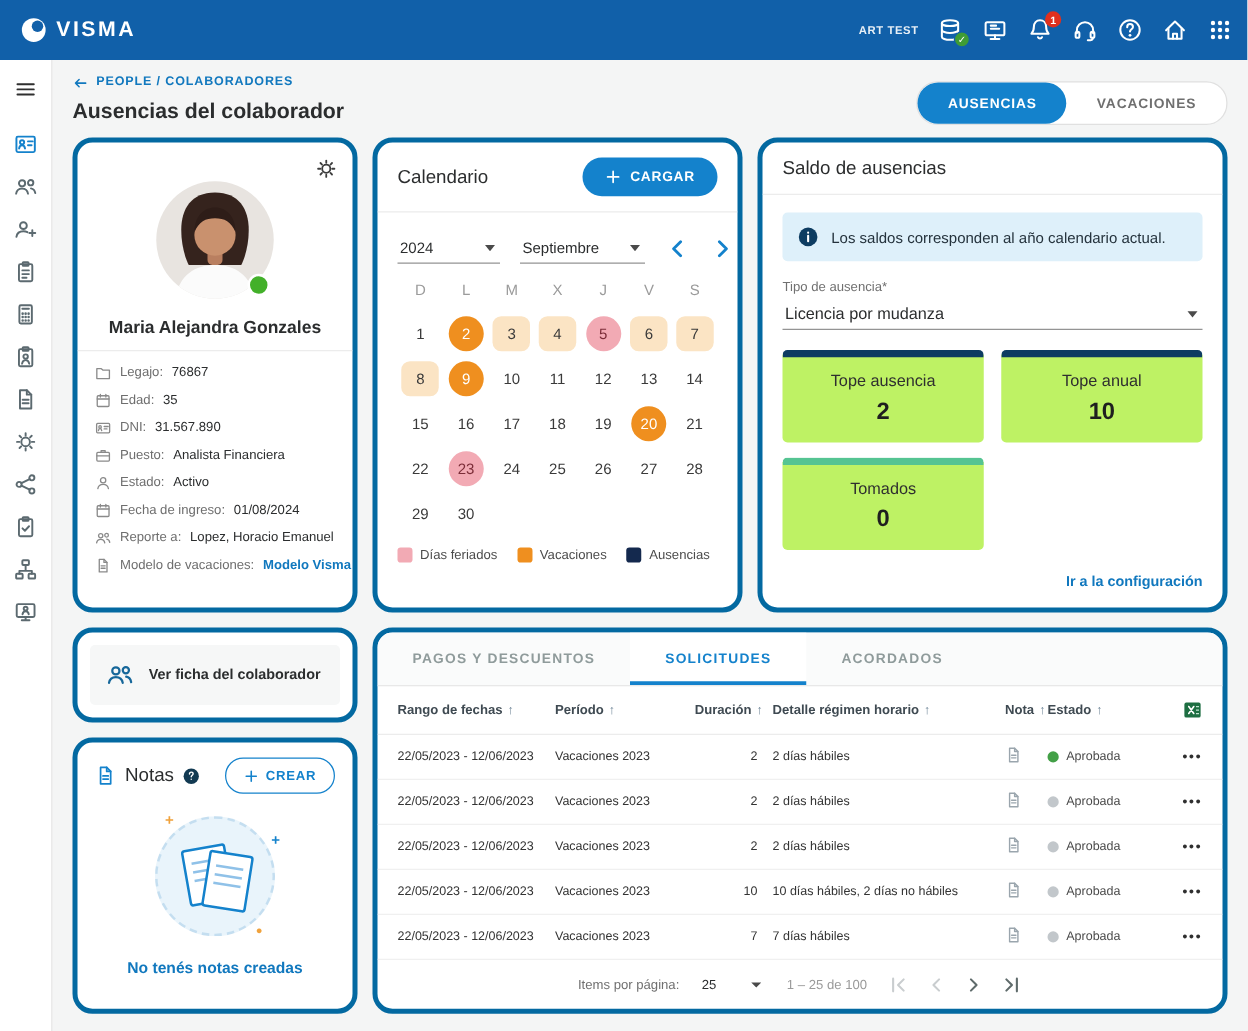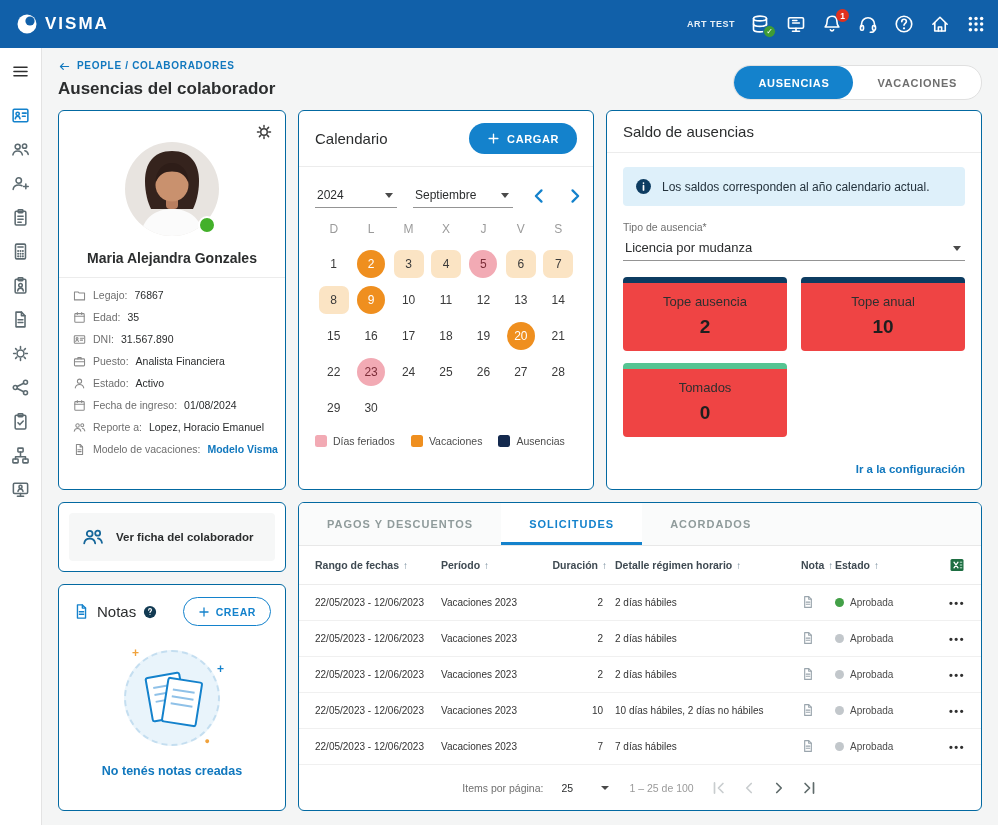--- a/index.html
+++ b/index.html
@@ -45,21 +45,21 @@
   .page-head{display:flex;justify-content:space-between;align-items:flex-start;margin-bottom:10px;flex:none}
   .crumb{display:flex;align-items:flex-start;gap:6px;color:#1178be;font-size:10px;font-weight:bold;letter-spacing:.7px;cursor:pointer}
   .crumb .icn svg{width:13px;height:13px}
   .title{margin:6px 0 0;font-size:17px;font-weight:bold;color:#2b2d2e}
   .seg{display:flex;align-items:center;background:#fff;border:1px solid #e0e0e0;border-radius:17px;height:33px;margin-top:5px}
   .seg-btn{height:33px;display:flex;align-items:center;padding:0 24px;font-size:11px;font-weight:bold;letter-spacing:.7px;
            color:#6f6f6f;border-radius:17px;cursor:pointer;box-sizing:border-box}
   .seg-btn.active{background:#1482cc;color:#fff}
 
   .grid{flex:1;min-height:0;display:grid;grid-template-columns:228px 296px 1fr;grid-template-rows:380px 1fr;gap:12px}
-  .card{background:#fff;border:1px solid #0369a1;border-radius:6px;box-sizing:border-box;overflow:hidden}
+  .card{background:#fff;border:4px solid #0369a1;border-radius:16px;box-sizing:border-box;overflow:hidden}
   .leftcol{grid-row:1/3;display:flex;flex-direction:column;gap:12px;min-height:0}
 
   
   .profile{height:380px;flex:none;position:relative;padding:14px}
   .gear{position:absolute;top:12px;right:12px;width:18px;height:18px;color:#3d3d3d;cursor:pointer}
   .gear svg{width:18px;height:18px}
   .avatar-wrap{width:96px;height:96px;margin:16px auto 0;position:relative}
   .avatar-wrap svg{width:96px;height:96px}
   .presence{position:absolute;right:4px;bottom:3px;width:14px;height:14px;background:#43b02a;border:2.5px solid #fff;border-radius:50%}
   .pname{text-align:center;font-size:14px;font-weight:bold;margin:13px 0 11px}
@@ -136,37 +136,37 @@
 
   
   .saldo{grid-column:3;grid-row:1;display:flex;flex-direction:column}
   .saldo-body{padding:14px 16px;display:flex;flex-direction:column;flex:1;min-height:0}
   .banner{display:flex;align-items:center;gap:10px;background:#def0fa;border-radius:4px;padding:11px 12px;
           font-size:12px;color:#24323c;margin-bottom:15px}
   .banner .icn{width:17px;height:17px;flex:none}
   .banner .icn svg{width:17px;height:17px}
   .fld-label{font-size:10.5px;color:#707070;margin-bottom:2px}
   .boxes{display:grid;grid-template-columns:1fr 1fr;gap:12px 14px}
-  .bx{background:#ef4444;border-top:6px solid #0d3c61;border-radius:4px;text-align:center;padding:11px 8px 13px}
+  .bx{background:#bef264;border-top:6px solid #0d3c61;border-radius:4px;text-align:center;padding:11px 8px 13px}
   .bx .bl{font-size:13px;color:#2f2f2f}
   .bx .bv{font-size:19px;font-weight:bold;color:#1f1f1f;margin-top:7px}
   .cfg-link{margin-top:auto;align-self:flex-end;color:#1178be;font-size:11.5px;font-weight:bold;cursor:pointer}
 
   
   .reqs{grid-column:2/4;grid-row:2;display:flex;flex-direction:column;min-height:0}
   .tabbar{display:flex;background:#fafbfb;border-bottom:1px solid #e8e8e8;flex:none}
   .tab{padding:15px 28px 12px;font-size:11px;font-weight:bold;letter-spacing:1px;color:#8f9b9b;cursor:pointer;
        border-bottom:3px solid transparent}
   .tab.active{background:#fff;color:#1482cc;border-bottom-color:#1482cc}
   .thead,.trow{display:grid;grid-template-columns:126px 112px 62px 186px 34px 92px 1fr;align-items:center;
                padding:0 16px;white-space:nowrap}
   .thead{height:38px;border-bottom:1px solid #ececec;font-size:10.5px;font-weight:bold;color:#3f4a52;flex:none}
   .th{display:flex;align-items:center;gap:4px;cursor:pointer}
   .th .sort{color:#6f8698;font-size:10px}
-  .th.num{justify-content:flex-end;padding-right:8px}
+  .th.num{justify-content:center;padding-right:8px}
   .th.excel{justify-content:flex-end;cursor:pointer}
   .th.excel svg{width:16px;height:16px}
   .trow{height:35px;border-bottom:1px solid #f0f0f0;font-size:10px;color:#333}
   .td.num{text-align:right;padding-right:12px}
   .td.icn-c{color:#9aa5ad}
   .td.icn-c svg{width:14px;height:14px;cursor:pointer}
   .td.status{display:flex;align-items:center;gap:6px;color:#4c4c4c}
   .dot{width:9px;height:9px;border-radius:50%;flex:none}
   .dot.green{background:#43a047}
   .dot.gray{background:#c2c7cb}

